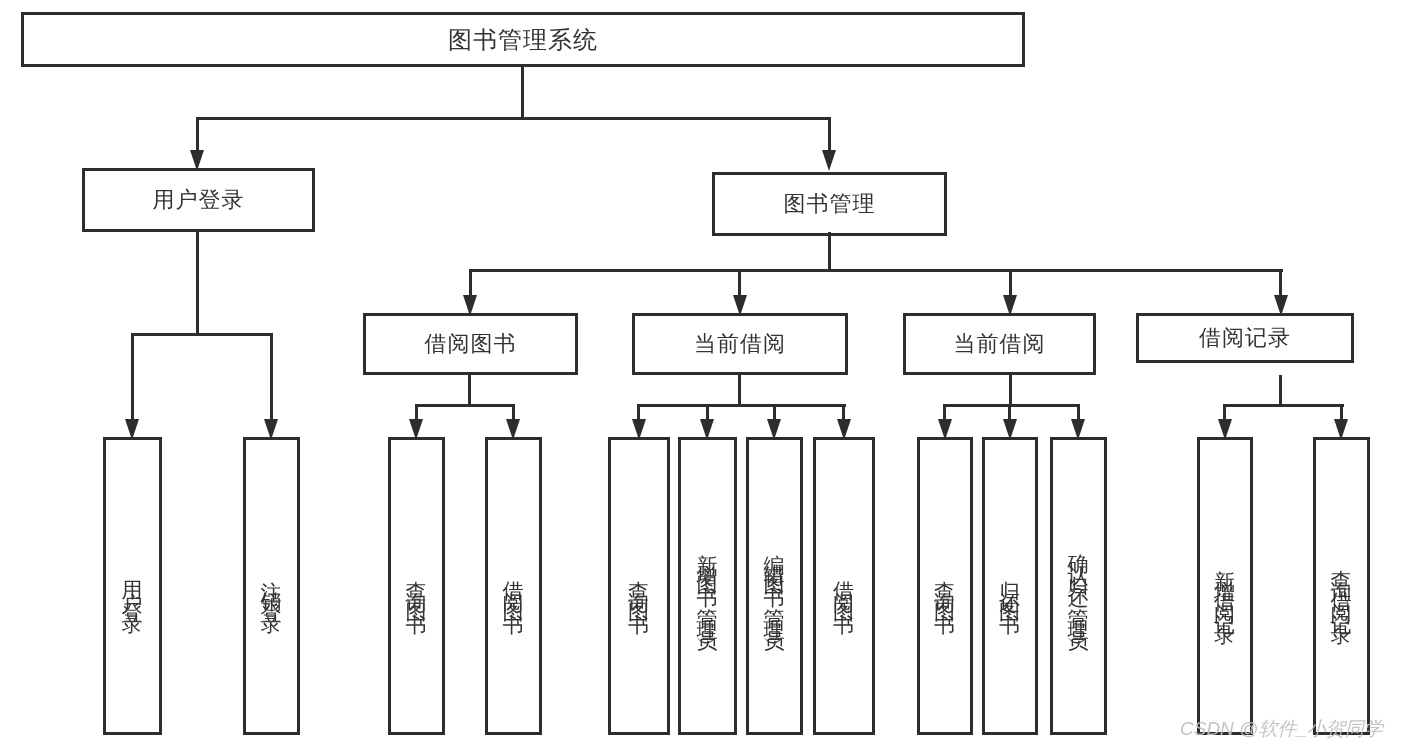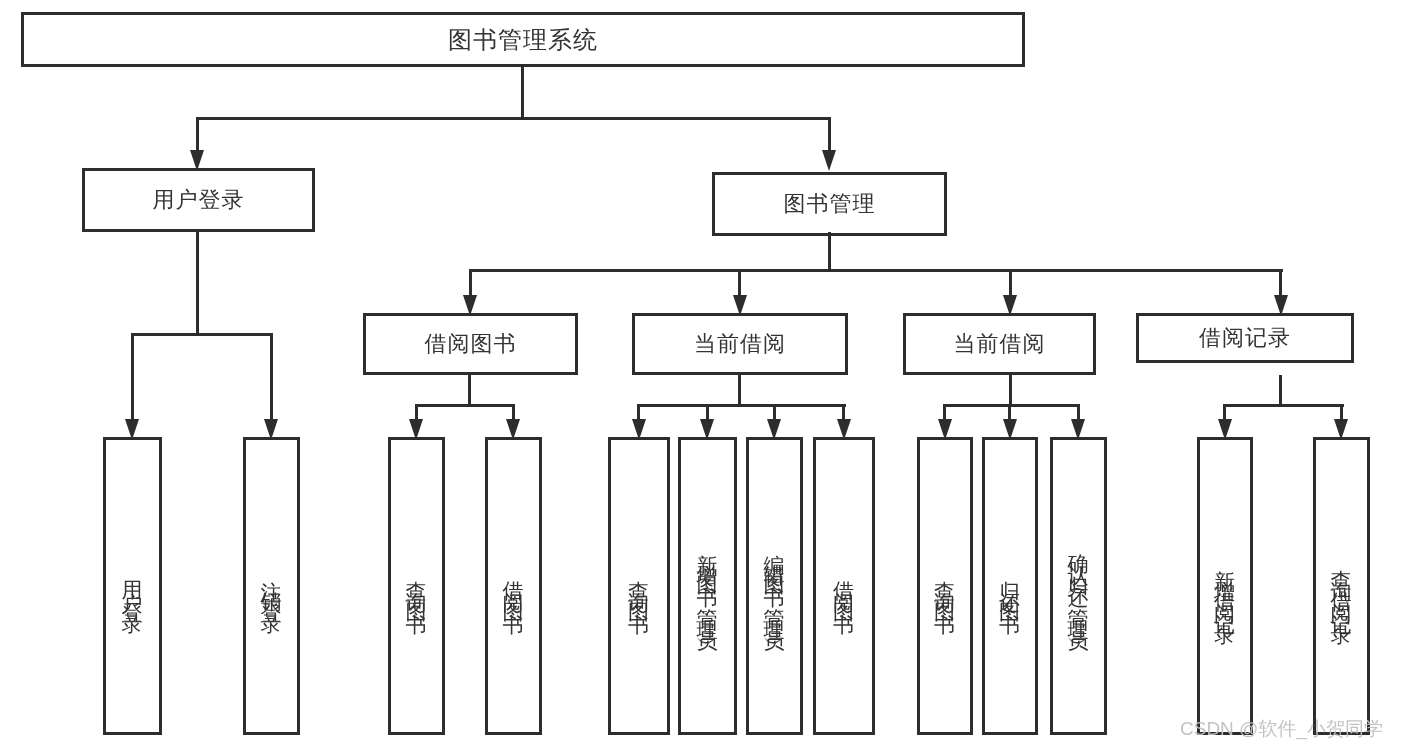--- a/index.html
+++ b/index.html
@@ -47,20 +47,21 @@
   }
   .watermark {
     position: absolute;
     left: 1180px;
     top: 716px;
     font-size: 19px;
     color: var(--watermark);
     z-index: 9;
     white-space: nowrap;
     opacity: 0.95;
+    font-style: italic;
   }
 </style>
 </head>
 <body>
 
 <div class="canvas">
 
   <div class="node root-box" style="left:21px;top:12px;width:1004px;height:55px">
     <span>图书管理系统</span>
   </div>

